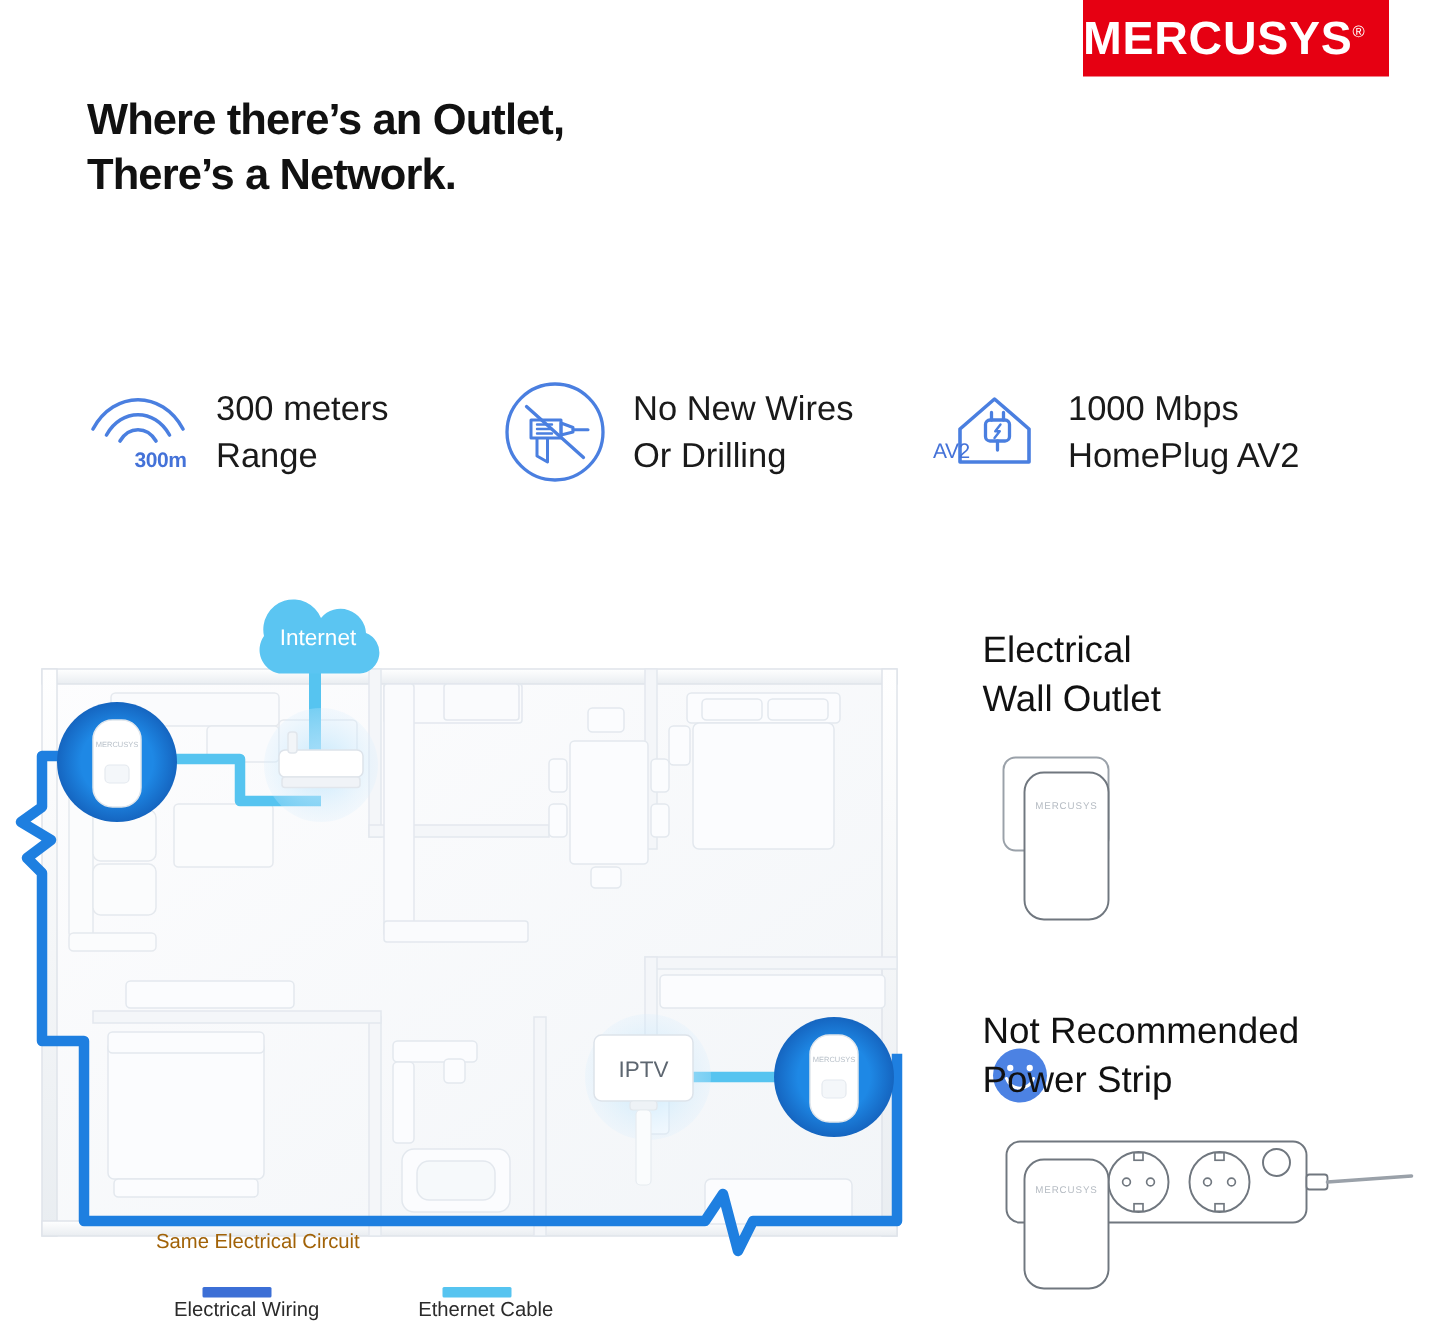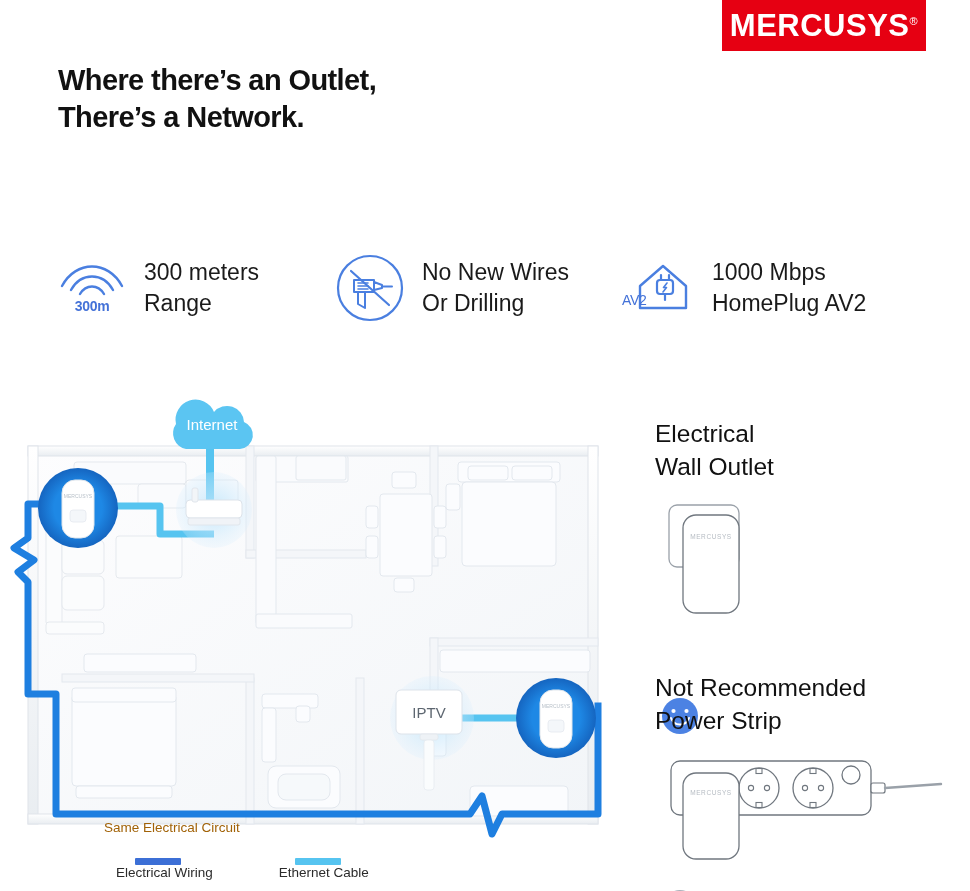--- a/index.html
+++ b/index.html
@@ -9,21 +9,21 @@
     font-family: "Liberation Sans", sans-serif;
     overflow: hidden;
   }
   .page { position: relative; width: 970px; height: 891px; background: #fff; }
 
   
   .brand-bar {
     position: absolute; top: 0; left: 722px;
     width: 204px; height: 51px;
     background: #E60012;
-    display: flex; align-items: center; justify-content: center;
+    display: flex; align-items: center; 
   }
   .brand-bar .wordmark {
     color: #fff;
     font-size: 31px;
     font-weight: bold;
     letter-spacing: 0.5px;
     font-family: "Liberation Sans", sans-serif;
   }
   .brand-bar .tm { font-size: 11px; vertical-align: super; font-weight: normal; }
 
@@ -52,21 +52,21 @@
     line-height: 1.34;
     color: #1a1a1a;
     white-space: nowrap;
   }
   .feature .ftext span { display: block; }
   #feat-0 { left: 0px; }
   #feat-1 { left: 278px; }
   #feat-2 { left: 568px; }
 
   .arc-label {
-    position: absolute; left: 0; top: 46px; width: 72px;
+    position: absolute; left: 15px; top: 46px; width: 72px;
     text-align: center;
     font-size: 14px; font-weight: bold; color: #4472D8;
     letter-spacing: -0.3px;
   }
   .av2-label {
     position: absolute; left: -2px; top: 40px;
     font-size: 14px; font-weight: normal; color: #4472D8;
     letter-spacing: -0.3px;
   }
 

